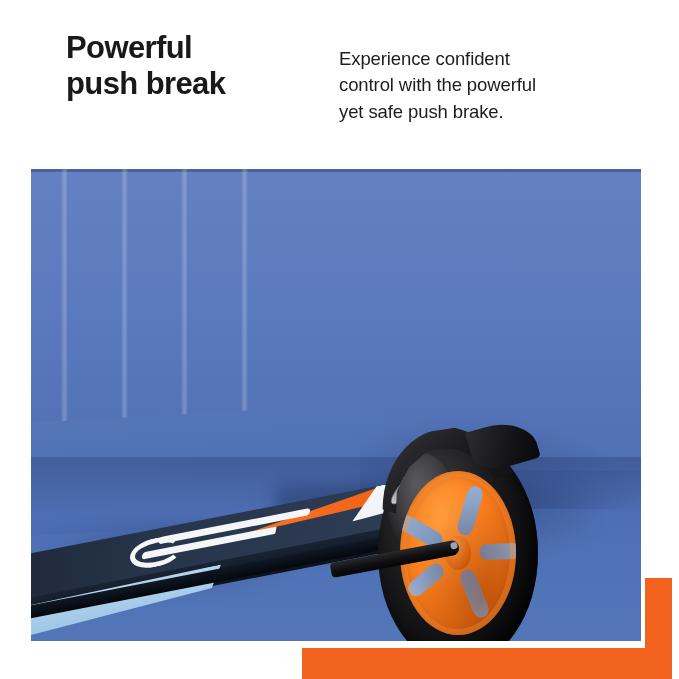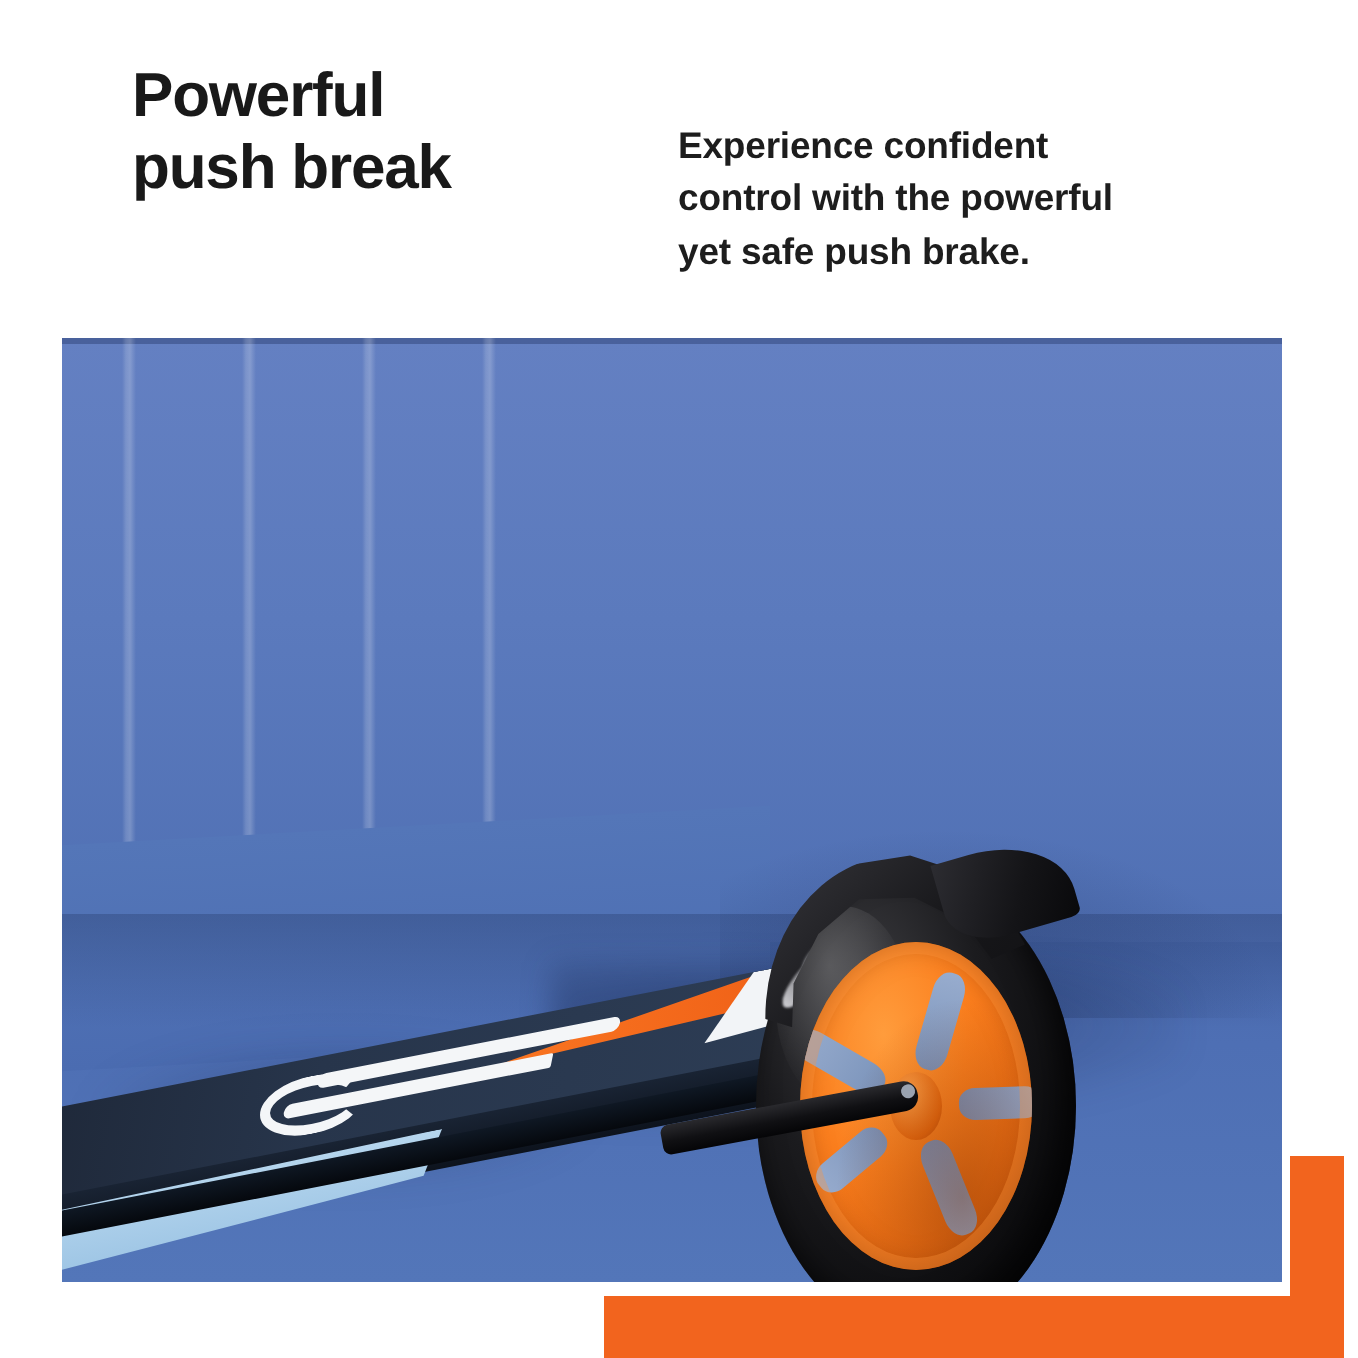--- a/index.html
+++ b/index.html
@@ -25,25 +25,25 @@
     font-size: 31px;
     line-height: 1.16;
     font-weight: 700;
     letter-spacing: -0.6px;
     color: #191919;
     white-space: pre-line;
   }
   .subcopy {
     position: absolute;
     left: 339px;
-    top: 60px;
+    top: 46px;
     width: 290px;
     font-size: 18.5px;
     line-height: 1.42;
-    font-weight: 700;
+    font-weight: 400;
     letter-spacing: -0.1px;
     color: #1d1d1d;
     white-space: pre-line;
   }
 
   
   .photo {
     position: absolute;
     left: 31px;
     top: 169px;

